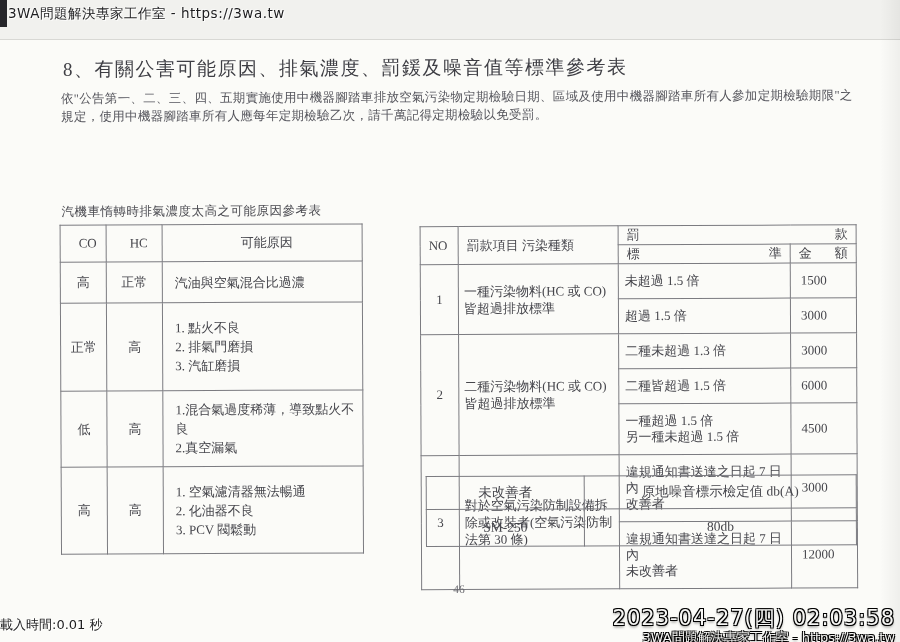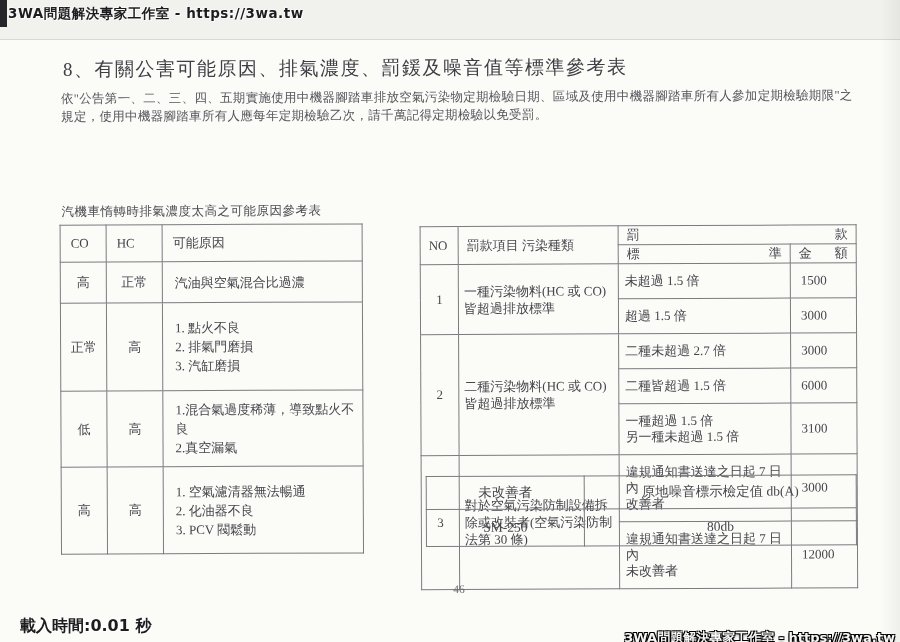--- a/index.html
+++ b/index.html
@@ -37,51 +37,51 @@
   }
   .caption-idle{left:62px;top:202px;}
   .caption-penalty{left:424px;top:208px;}
   table{
     position:absolute;border-collapse:collapse;table-layout:fixed;
     font-size:13px;color:#46464c;
   }
   th,td{border:1px solid #7b7b80;font-weight:normal;vertical-align:middle;}
   
   .idle-table{left:60px;top:223px;width:302px;}
-  .idle-table th{text-align:left;padding-left:10px;border-radius:7px;}
+  .idle-table th{text-align:center;padding-left:10px;border-radius:7px;}
   .idle-table td.lvl{text-align:center;}
   .idle-table td.causes{padding:3px 4px 3px 12px;line-height:19px;margin-left:16px;}
   
   .penalty-table{left:420px;top:226px;width:436px;}
   .penalty-table th{text-align:left;padding-left:8px;font-size:13px;}
   .th-split{padding:0 !important;}
   .th-split .sp{display:flex;justify-content:space-between;padding:0 8px;}
   .penalty-table td.no{text-align:center;}
   .penalty-table td.item{padding:2px 5px;line-height:17px;border-radius:11px;}
   .penalty-table td.std{padding:9px 6px;line-height:16px;white-space:pre-line;}
   .penalty-table td.amt{padding-left:10px;margin-left:39px;}
   
   .noise-table{left:425px;top:476px;width:430px;}
   .noise-table th{text-align:center;font-size:13.5px;}
   .noise-table td{text-align:center;font-size:13.5px;}
   .page-number{
     position:absolute;left:452px;top:583px;font-size:11.5px;color:#68686e;
   }
   
-  .osd{position:absolute;font-family:"DejaVu Sans","Liberation Sans",sans-serif;font-weight:bold;}
+  .osd{position:absolute;font-family:"DejaVu Sans","Liberation Sans",sans-serif;font-weight:normal;}
   .osd-dark{
     color:#1d1d1f;
     text-shadow:1px 1px 0 rgba(255,255,255,0.9), -1px -1px 0 rgba(255,255,255,0.55);
   }
   .osd-light{
     color:#f6f6f4;
     text-shadow:-1px -1px 0 #000, 1px -1px 0 #000, -1px 1px 0 #000, 1px 1px 0 #000, 0 2px 3px rgba(0,0,0,0.55);
   }
   .wm-top{left:8px;top:5px;font-size:13.5px;letter-spacing:0.5px;}
-  .load-time{left:20px;top:616px;font-size:16px;}
+  .load-time{left:0;top:616px;font-size:13px;}
   .osd-br{right:5px;bottom:-3px;text-align:right;line-height:1.1;}
   .osd-br .ts{font-size:21px;letter-spacing:1px;}
   .osd-br .wm{font-size:13px;margin-top:1px;}
 </style>
 </head>
 <body>
 
 <div class="top-strip"></div>
 <div class="corner-mark"></div>
 
@@ -184,31 +184,31 @@
           <td class="std">未超過 1.5 倍</td>
           <td class="amt">1500</td>
         </tr>
         <tr style="height: 19px;">
           <td class="std">超過 1.5 倍</td>
           <td class="amt">3000</td>
         </tr>
         <tr style="height: 19px;">
           <td class="no" rowspan="3">2</td>
           <td class="item" rowspan="3">二種污染物料(HC 或 CO)皆超過排放標準</td>
-          <td class="std">二種未超過 2.7 倍</td>
+          <td class="std">二種未超過 1.3 倍</td>
           <td class="amt">3000</td>
         </tr>
         <tr style="height: 19px;">
           <td class="std">二種皆超過 1.5 倍</td>
           <td class="amt">6000</td>
         </tr>
         <tr style="height: 36px;">
           <td class="std">一種超過 1.5 倍
 另一種未超過 1.5 倍</td>
-          <td class="amt">3100</td>
+          <td class="amt">4500</td>
         </tr>
         <tr style="height: 36px;">
           <td class="no" rowspan="2">3</td>
           <td class="item" rowspan="2">對於空氣污染防制設備拆除或改裝者(空氣污染防制法第 30 條)</td>
           <td class="std">違規通知書送達之日起 7 日內
 改善者</td>
           <td class="amt">3000</td>
         </tr>
         <tr style="height: 34px;">
           <td class="std">違規通知書送達之日起 7 日內
@@ -239,14 +239,15 @@
 
   <div class="page-number">46</div>
 
 </div>
 
 <div class="edge-right"></div>
 
 <div class="osd osd-dark wm-top">3WA問題解決專家工作室 - https://3wa.tw</div>
 <div class="osd osd-dark load-time">載入時間:0.01 秒</div>
 <div class="osd osd-br">
+  <div class="osd-light ts">2023-04-27(四) 02:03:58</div>
   <div class="osd-light wm">3WA問題解決專家工作室 - https://3wa.tw</div>
 </div>
 
 </body></html>

